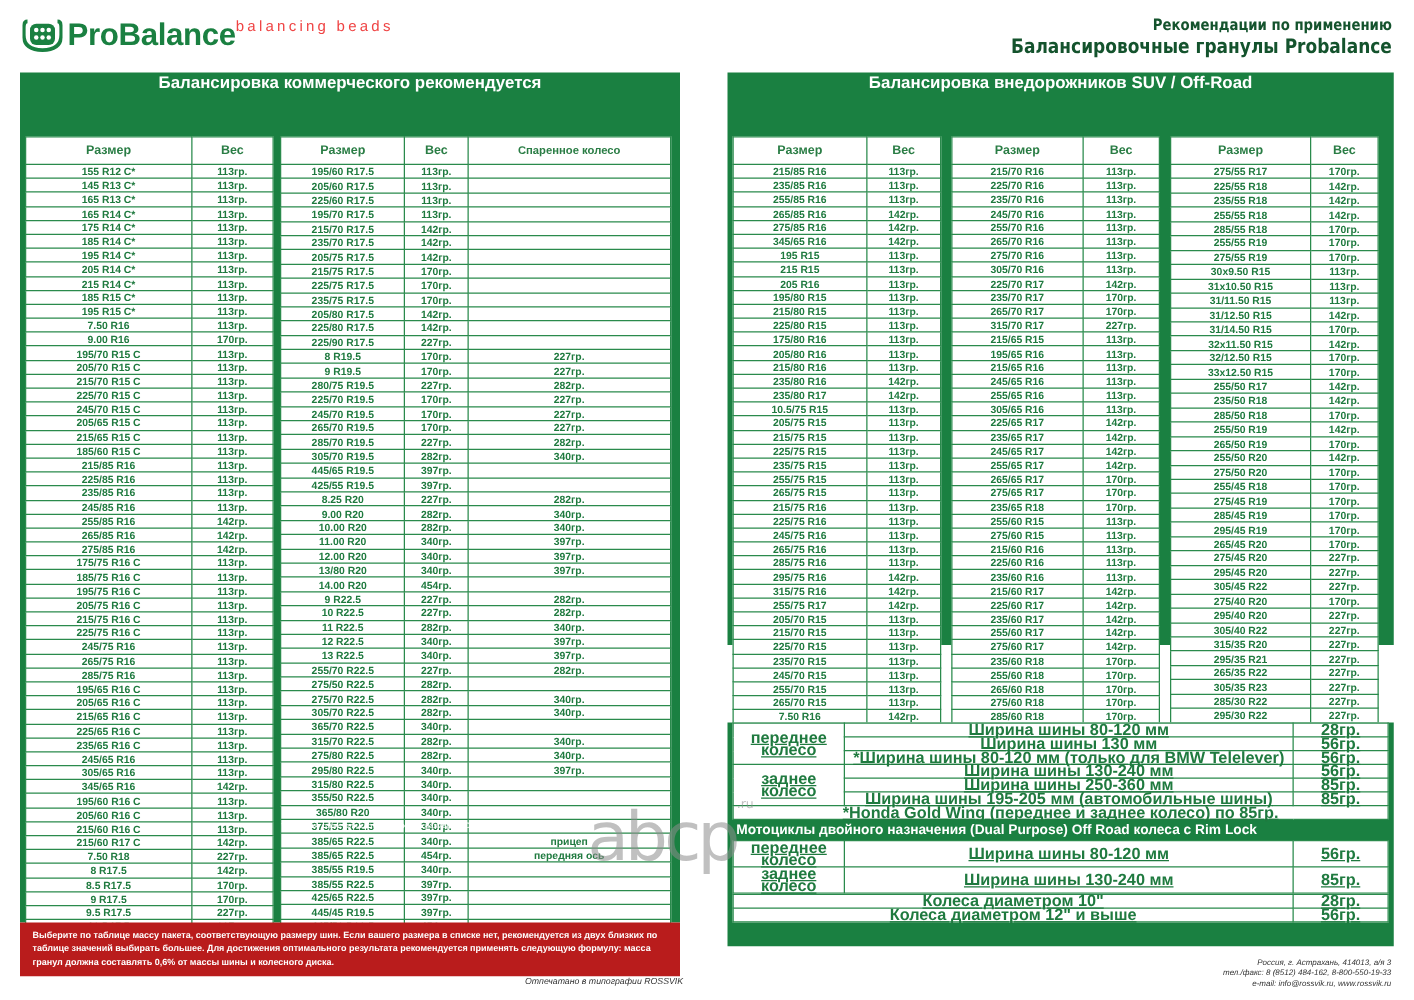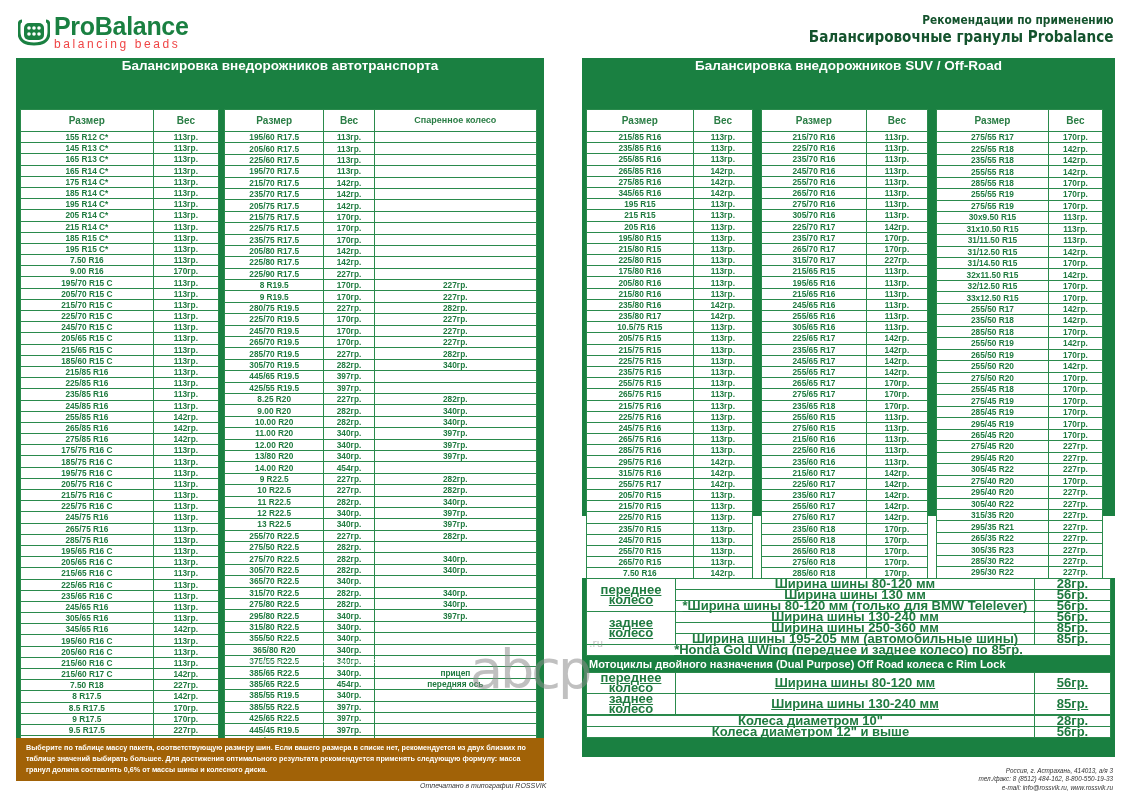--- a/index.html
+++ b/index.html
@@ -1,39 +1,39 @@
 <!DOCTYPE html>
 <html><head>
 <meta charset="utf-8">
 <style>
   * { box-sizing: border-box; margin: 0; padding: 0; }
   body { width: 1131px; height: 800px; background: #fff; font-family: "Liberation Sans", sans-serif; position: relative; overflow: hidden; color: #1f7a3f; }
   .logo { position: absolute; left: 18px; top: 14px; display: flex; align-items: center; }
   .logo-icon { width: 32px; height: 28px; position: relative; margin-right: 4px; }
-  .logo-text { display: flex; flex-direction: column; line-height: 1; }
+  .logo-text { display: flex; flex-direction: row; line-height: 1; }
   .logo-title { font-size: 25px; font-weight: bold; color: #1a8041; letter-spacing: -0.3px; }
   .logo-sub { font-size: 12px; color: #ef4444; letter-spacing: 2.6px; margin-top: -1px; }
   .head-right { position: absolute; right: 18px; top: 14px; text-align: right; font-family: "DejaVu Sans", sans-serif; font-weight: bold; color: #14532d; line-height: 1; }
   .head-right .l1 { font-size: 12.5px; transform: scaleX(0.85); transform-origin: right; }
   .head-right .l2 { font-size: 16px; transform: scaleX(0.85); transform-origin: right; margin-top: 2px; }
 
   .panel { position: absolute; background: #1a8041; }
   .panel-title { color: #fff; font-weight: bold; text-align: center; font-size: 13.5px; height: 16px; line-height: 16px; }
   .cols { display: flex; padding: 0 4px; gap: 5px; }
   table { border-collapse: collapse; background: #fff; margin-top: 35px; }
   td, th { border: 1px solid #2a8a4c; text-align: center; color: #1f7a3f; font-size: 8.3px; font-weight: bold; height: 11.2px; line-height: 10px; padding: 0; }
   th { font-size: 10px; height: 22px; color: #2a7d45; }
   th.two { font-size: 9px; line-height: 9px; }
 
   #commercial { left: 16px; top: 58px; width: 528px; height: 680px; }
   #suv { left: 582px; top: 58px; width: 533px; height: 458px; }
   #moto { left: 582px; top: 578px; width: 533px; height: 179px; }
 
   .note-foot { color: #fff; font-size: 6.2px; position: absolute; left: 225px; top: 657px; }
-  .info-box { position: absolute; left: 16px; top: 738px; width: 528px; height: 43px; background: #a16207; color: #fff; font-size: 7.2px; font-weight: bold; line-height: 11px; padding: 4px 10px 0 10px; }
+  .info-box { position: absolute; left: 16px; top: 738px; width: 528px; height: 43px; background: #b91c1c; color: #fff; font-size: 7.2px; font-weight: bold; line-height: 11px; padding: 4px 10px 0 10px; }
   .printed { position: absolute; left: 420px; top: 782px; font-size: 7px; font-style: italic; color: #333; }
   .contacts { position: absolute; right: 18px; top: 767px; font-size: 6.4px; font-style: italic; color: #333; text-align: right; line-height: 8.3px; }
 
   .msec-title { color: #fff; font-weight: bold; font-size: 11px; height: 16px; line-height: 16px; padding-left: 7px; }
   .mtable { margin: 0 4px; width: calc(100% - 8px); }
   .mtable td { font-size: 13px; height: 11px; text-decoration: underline; }
   .watermark { position: absolute; left: 470px; top: 638px; font-size: 54px; font-weight: normal; color: rgba(140,140,140,0.55); letter-spacing: -3px; font-family: "DejaVu Sans", sans-serif; pointer-events: none; }
   .wm-ru { font-size: 10px; letter-spacing: 0; vertical-align: top; }
 </style>
 </head>
@@ -59,21 +59,21 @@
     <span class="logo-sub">balancing beads</span>
   </div>
 </div>
 
 <div class="head-right">
   <div class="l1">Рекомендации по применению</div>
   <div class="l2">Балансировочные гранулы Probalance</div>
 </div>
 
 <div class="panel" id="commercial">
-  <div class="panel-title">Балансировка внедорожников автотранспорта</div>
+  <div class="panel-title">Балансировка коммерческого рекомендуется</div>
   <div class="cols">
     <table id="com-left" style="width:199px">
       <thead>
           <tr>
         <th>Размер</th>
         <th>Вес</th>
       </tr>
         </thead>
       <tbody>
           <tr>

